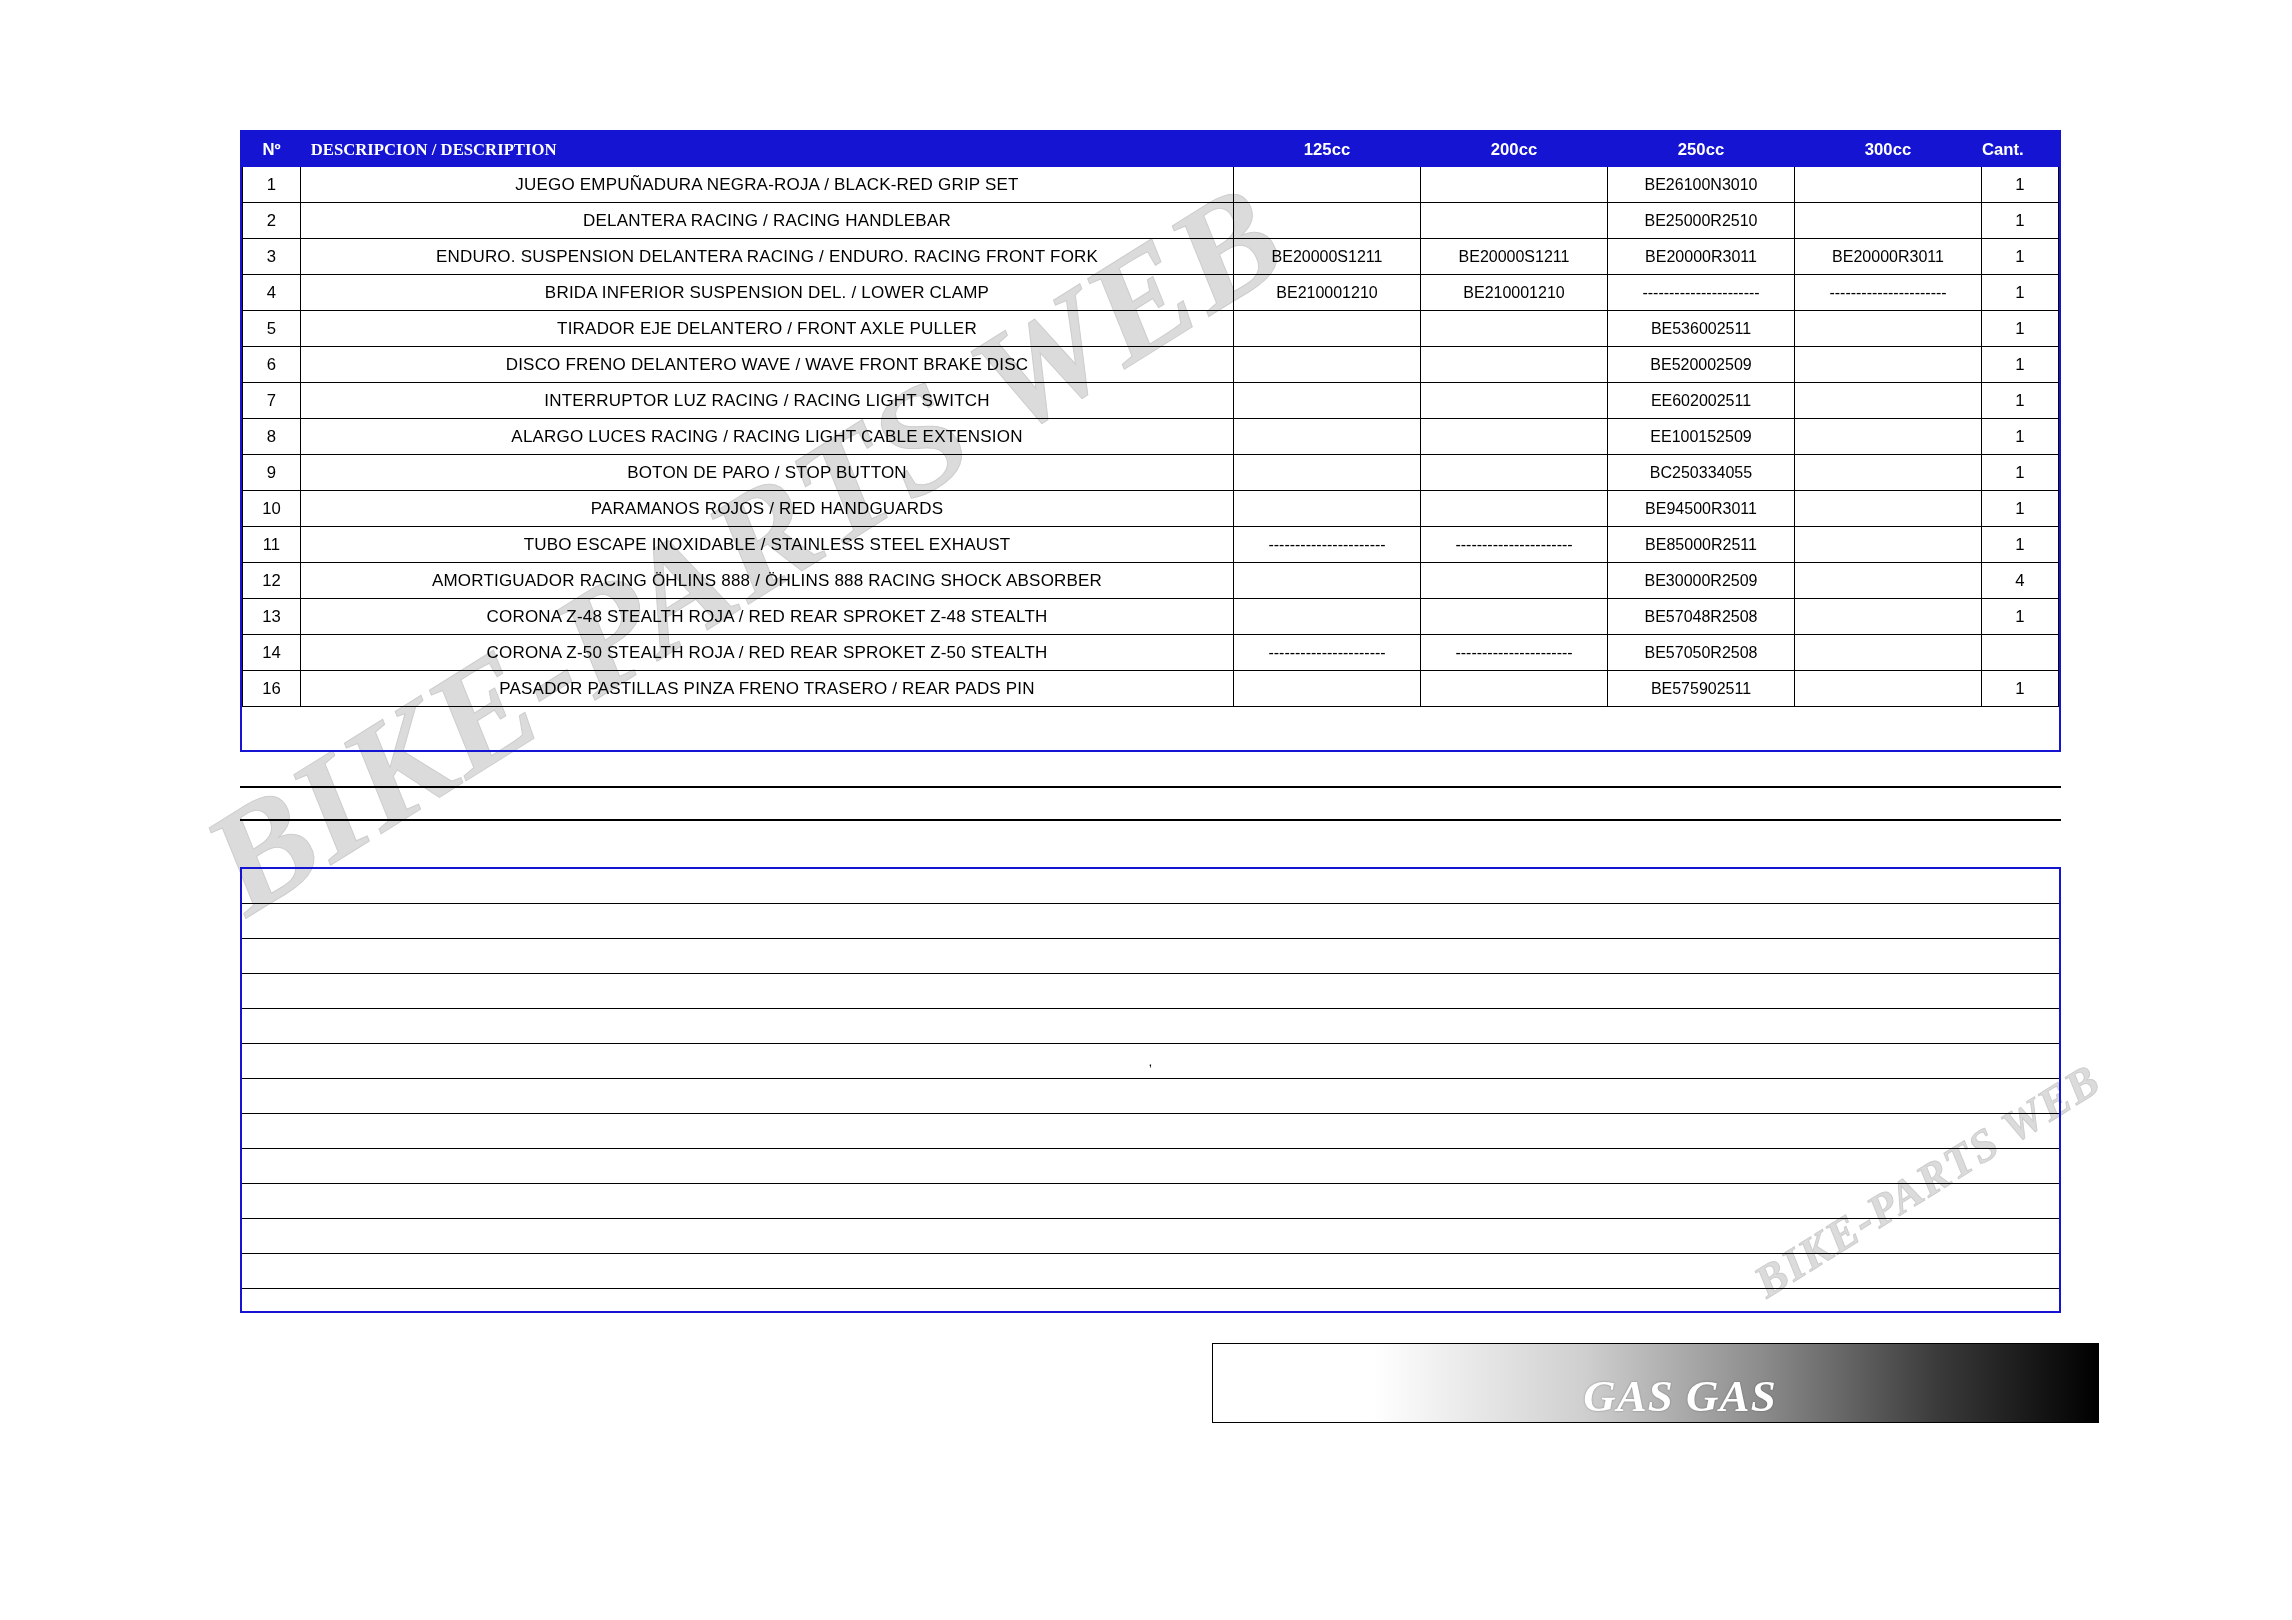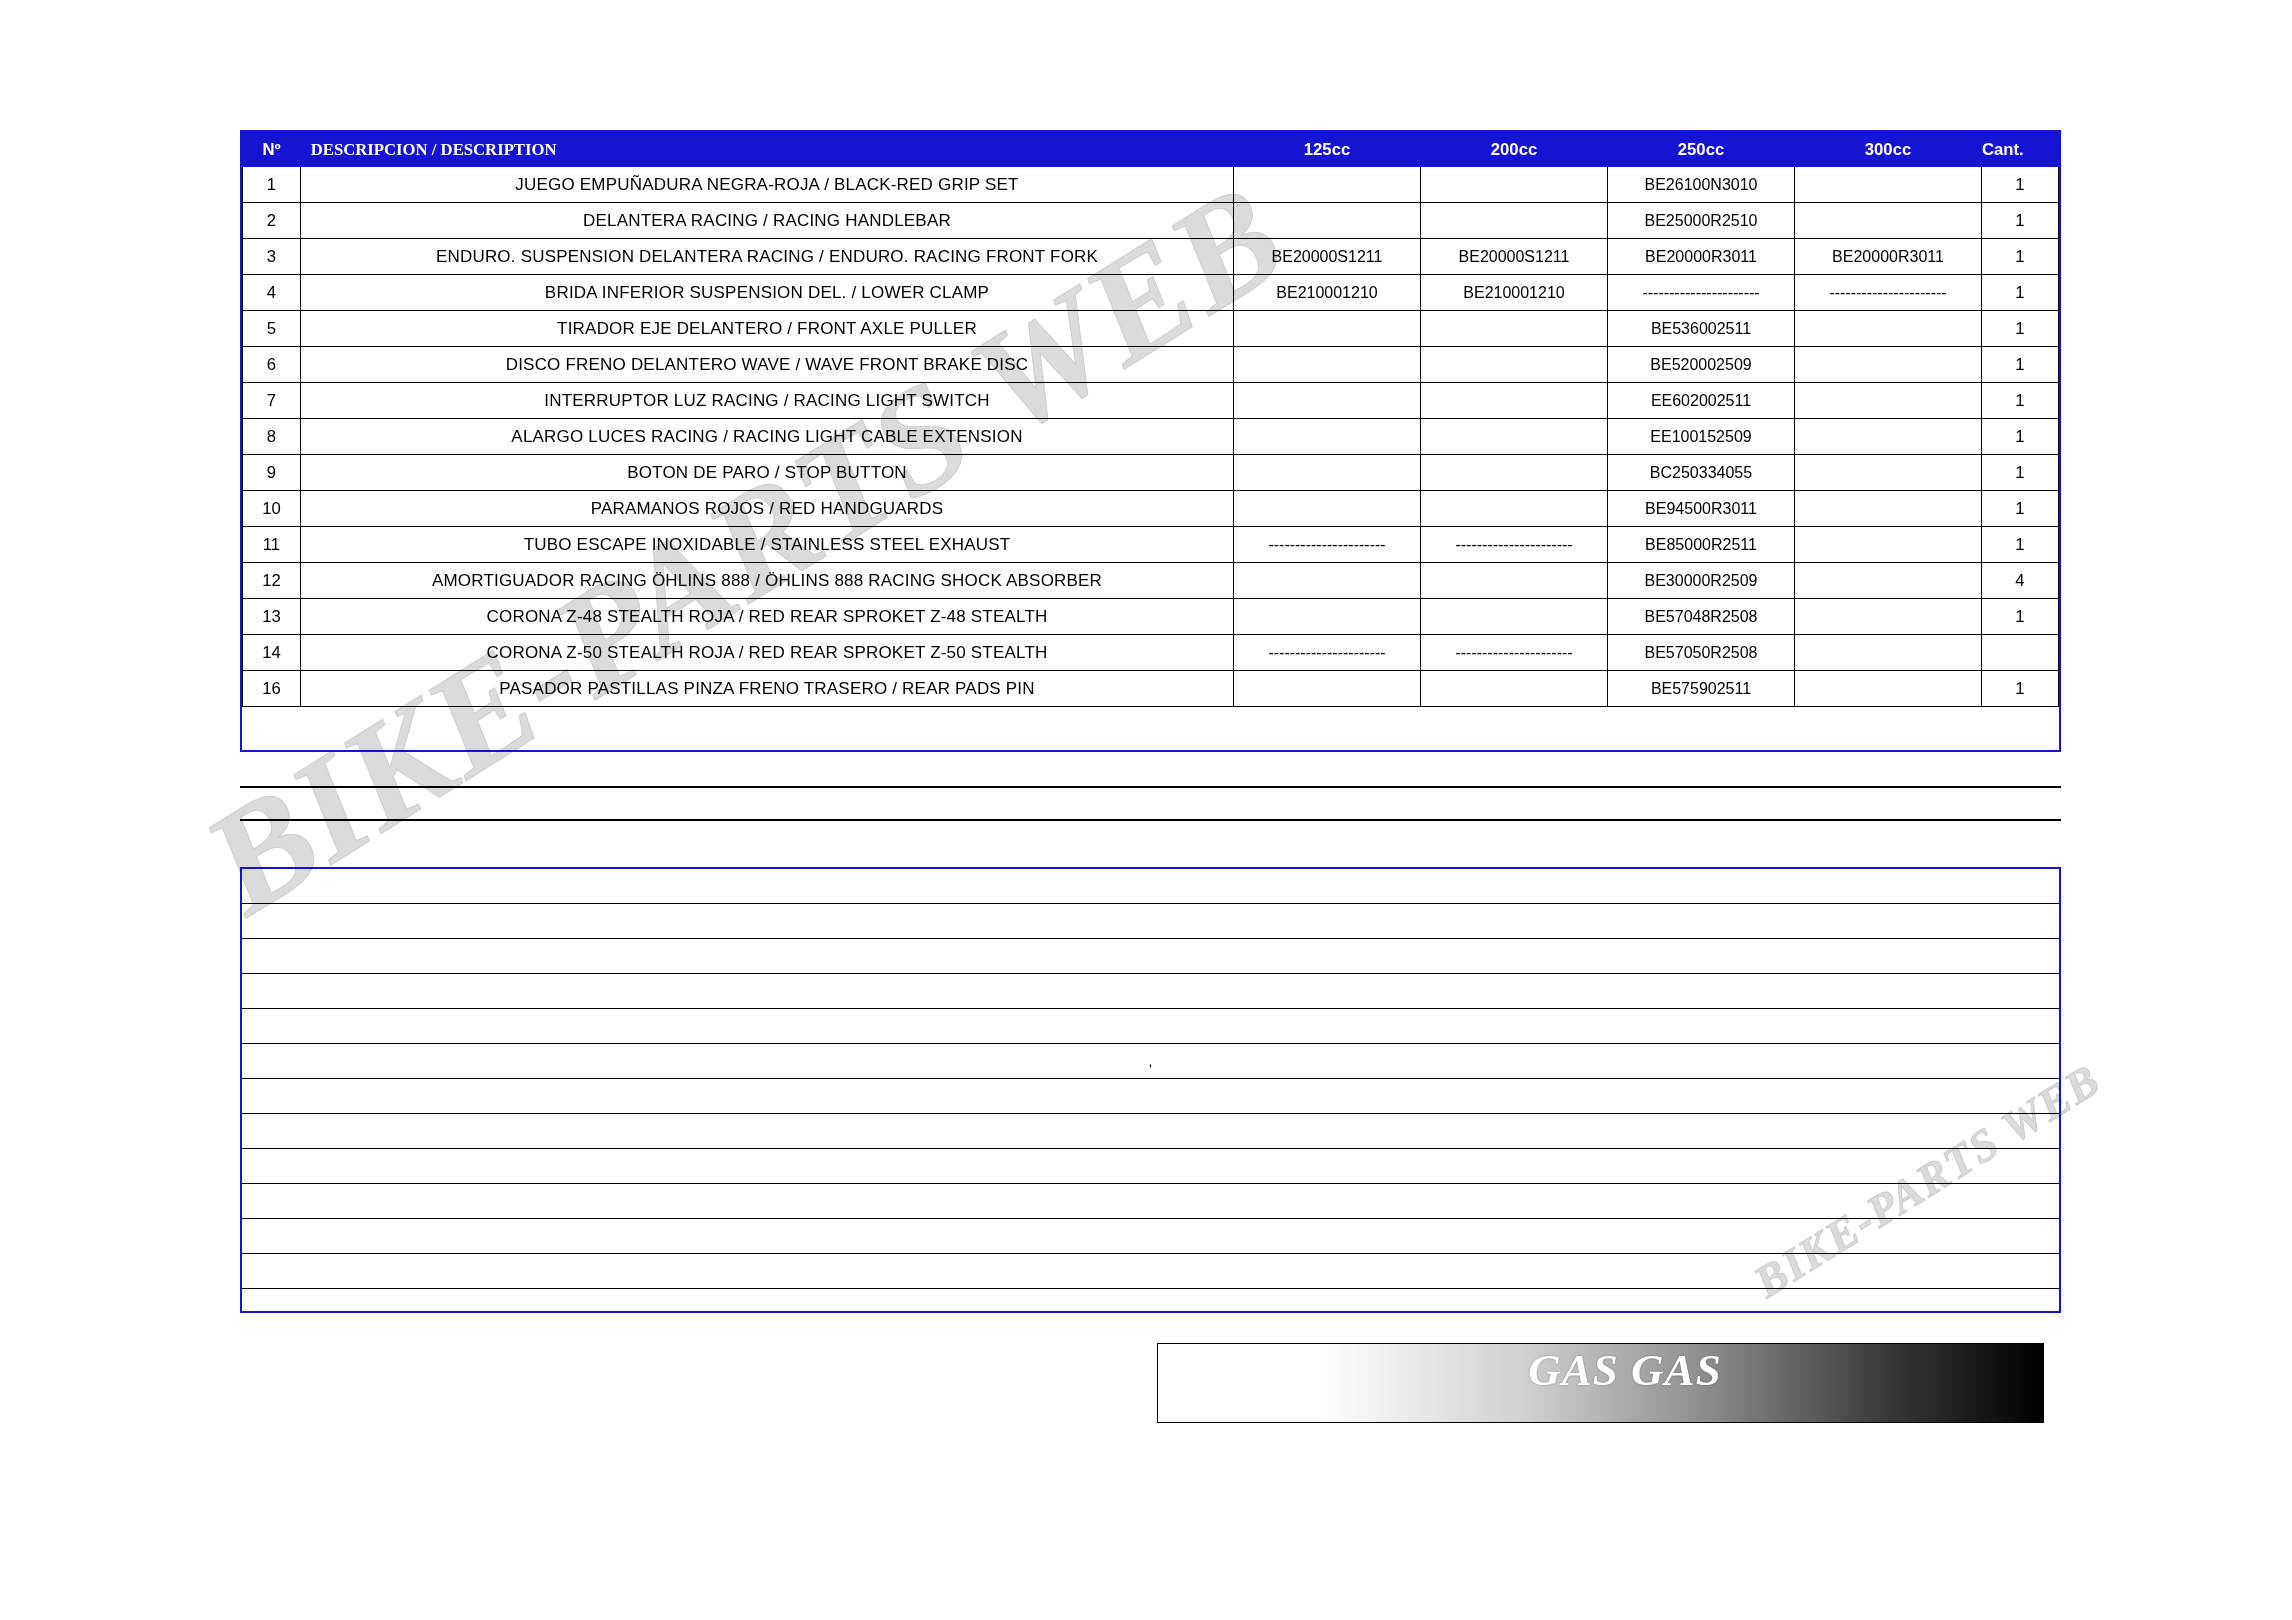--- a/index.html
+++ b/index.html
@@ -127,29 +127,29 @@
     font-size: 13.7px;
     color: #000000;
     padding: 0 5.9px;
   }
   .notes-box tr:last-child td { border-bottom: none; }
   .notes-comma { text-align: center; }
 
   
   .brand-plate {
     position: absolute;
-    left: 1157px;
+    left: 1212px;
     top: 1343px;
     width: 887px;
     height: 80px;
     border: 1px solid #000000;
     box-sizing: border-box;
     background: linear-gradient(to right, #ffffff 0%, #ffffff 18%, #cfcfcf 42%, #8c8c8c 62%, #3a3a3a 82%, #000000 100%);
     display: flex;
-    align-items: flex-start;
+    align-items: flex-end;
     justify-content: center;
   }
   .brand-plate .brand-text {
     font-family: "Liberation Serif", serif;
     font-style: italic;
     font-weight: bold;
     font-size: 45px;
     color: #ffffff;
     letter-spacing: 1px;
     text-shadow: 0 0 2px rgba(0,0,0,0.35);

